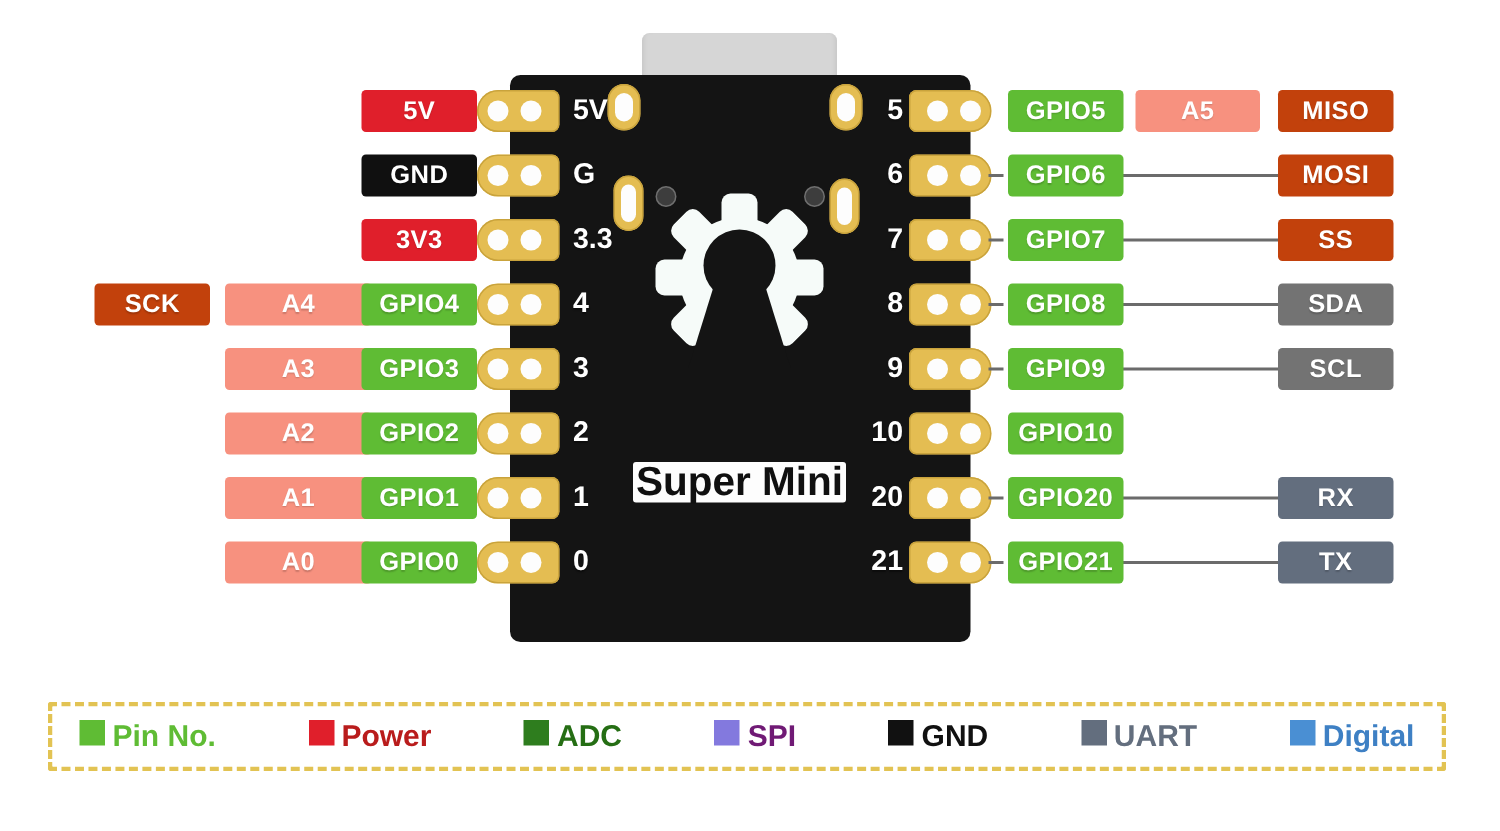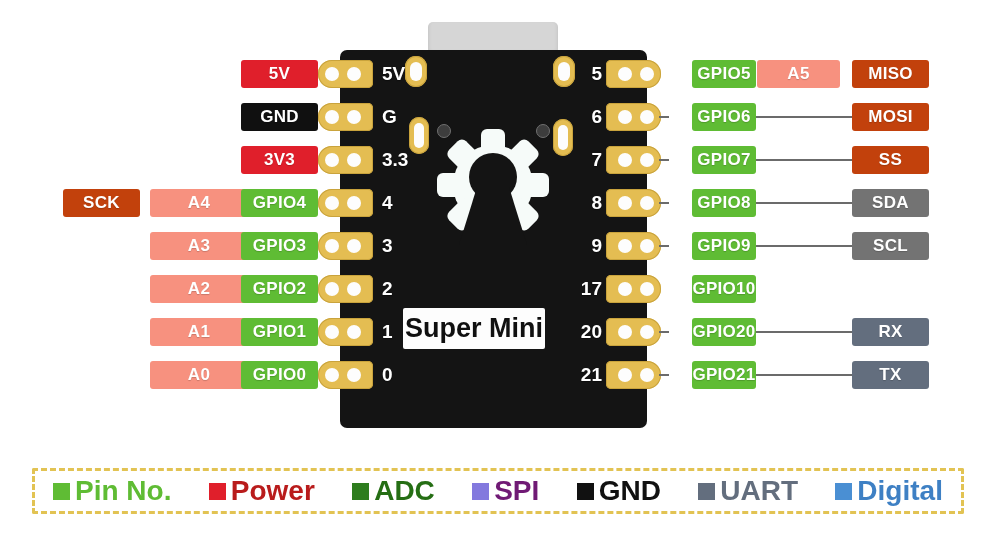--- a/index.html
+++ b/index.html
@@ -20,29 +20,29 @@
   .spi{background:#c2410c}
   .i2c{background:#737373}
   .uart{background:#636e7e}
   
   .r0{top:60px}.r1{top:103px}.r2{top:146px}.r3{top:189px}
   .r4{top:232px}.r5{top:275px}.r6{top:318px}.r7{top:361px}
   
   .lcol1{left:241px;width:77px}
   .lcol2{left:150px;width:98px}
   .lcol3{left:63px;width:77px}
-  .rcol1{left:692px;width:64px}
+  .rcol1{left:672px;width:77px}
   .rcol2{left:757px;width:83px}
   .rcol3{left:852px;width:77px}
   
   .usb{position:absolute;left:428px;top:22px;width:130px;height:34px;background:#d6d6d6;border-radius:5px 5px 0 0;box-shadow:inset 0 -3px 4px rgba(0,0,0,.12)}
   .board{position:absolute;left:340px;top:50px;width:307px;height:378px;background:#141414;border-radius:7px}
   .title-box{position:absolute;background:#fdfdfd;color:#101010;display:flex;align-items:center;justify-content:center;border-radius:2px}
   .title1{left:425px;top:276px;width:136px;height:27px;font-size:21px}
-  .title2{left:403px;top:308px;width:142px;height:41px;font-size:27px}
+  .title2{left:422px;top:308px;width:142px;height:27px;font-size:27px}
   
   .pad{position:absolute;width:55px;height:28px;background:#e4bd52;box-shadow:inset 0 0 0 1px #c9a33c}
   .pad.left{left:318px;border-radius:14px 5px 5px 14px}
   .pad.right{left:606px;border-radius:5px 14px 14px 5px}
   .hole{position:absolute;top:7px;width:14px;height:14px;background:#fdfdfd;border-radius:50%}
   .pad.left .h1{left:7px}.pad.left .h2{left:29px}
   .pad.right .h1{left:12px}.pad.right .h2{left:34px}
   
   .bname{position:absolute;color:#fff;font-size:19px;height:28px;line-height:28px;text-shadow:0 1px 1px rgba(0,0,0,.4)}
   .bname.left{left:382px;width:58px;text-align:left}
@@ -61,21 +61,21 @@
   .wire{position:absolute;height:2px;background:#6b6b6b}
   .wire.long{left:747px;width:105px}
   .wire.short{left:659px;width:10px}
   .w1{top:116px}.w2{top:159px}.w3{top:202px}.w4{top:245px}.w6{top:331px}.w7{top:374px}
   
   .legend{
     position:absolute;left:32px;top:468px;width:932px;height:46px;
     border:3px dashed #e2c353;border-radius:2px;box-sizing:border-box;
     display:flex;align-items:center;justify-content:space-between;padding:0 18px;
   }
-  .lg-item{display:flex;align-items:center;gap:5px;font-size:28px}
+  .lg-item{display:flex;gap:5px;font-size:20px}
   .sq{width:17px;height:17px;display:inline-block}
   .c-pin{color:#5fbc34}.s-pin{background:#5fbc34}
   .c-pow{color:#b91c1c}.s-pow{background:#e01f2b}
   .c-adc{color:#256e14}.s-adc{background:#2e7d1e}
   .c-spi{color:#701a75}.s-spi{background:#8379de}
   .c-gnd{color:#111111}.s-gnd{background:#111111}
   .c-uart{color:#636e7e}.s-uart{background:#636e7e}
   .c-dig{color:#3e80c4}.s-dig{background:#4a8fd3}
 </style>
 </head>
@@ -192,21 +192,21 @@
   <div class="bname left r4">3</div>
   <div class="bname left r5">2</div>
   <div class="bname left r6">1</div>
   <div class="bname left r7">0</div>
 
   <div class="bname right r0">5</div>
   <div class="bname right r1">6</div>
   <div class="bname right r2">7</div>
   <div class="bname right r3">8</div>
   <div class="bname right r4">9</div>
-  <div class="bname right r5">17</div>
+  <div class="bname right r5">10</div>
   <div class="bname right r6">20</div>
   <div class="bname right r7">21</div>
 
   <div class="box power lcol1 r0">5V</div>
   <div class="box gnd lcol1 r1">GND</div>
   <div class="box power lcol1 r2">3V3</div>
   <div class="box spi lcol3 r3">SCK</div>
   <div class="box adc lcol2 r3">A4</div>
   <div class="box gpio lcol1 r3">GPIO4</div>
   <div class="box adc lcol2 r4">A3</div>

